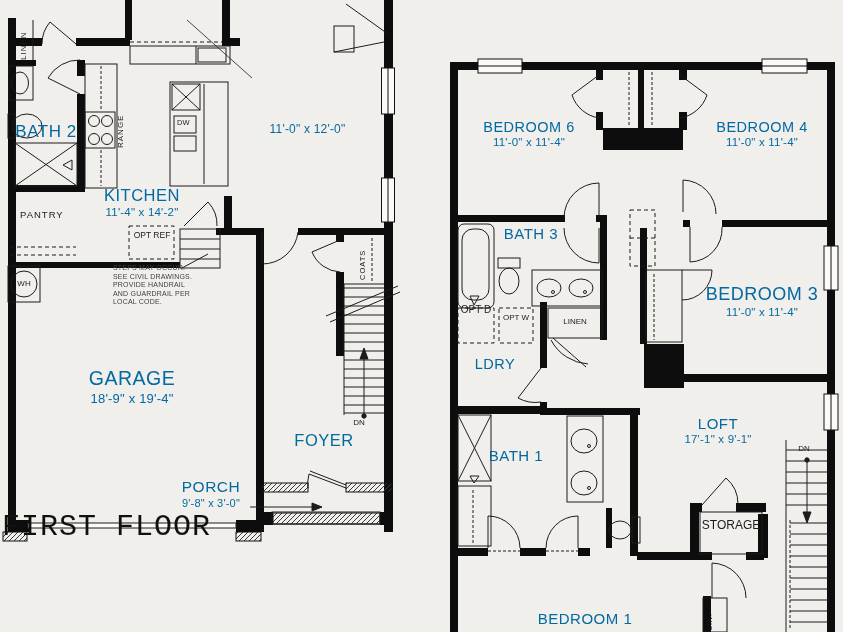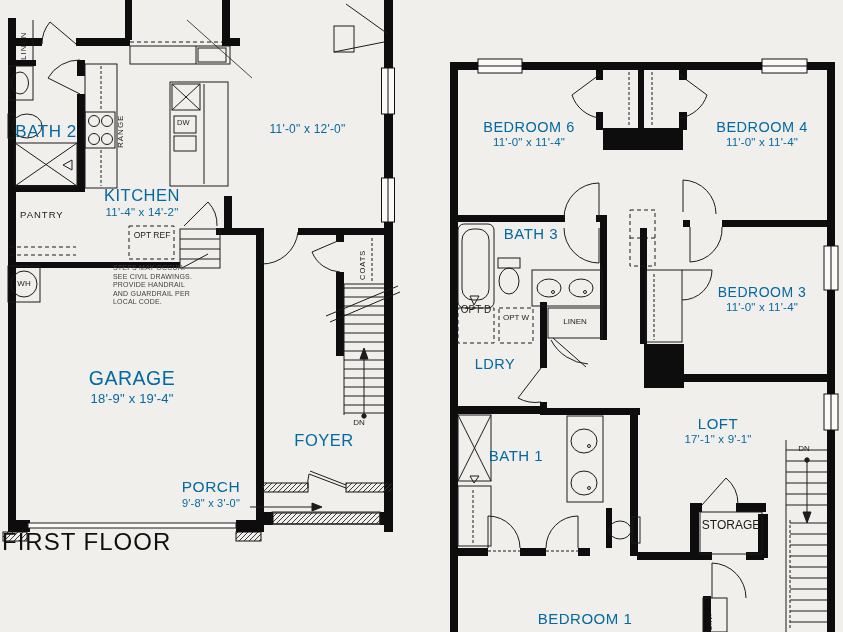--- a/index.html
+++ b/index.html
@@ -363,35 +363,35 @@
 <div class="room-label" style="left:152px;top:478px;width:118px;">
   <div class="rname" style="font-size:15.5px;">PORCH</div>
   <div class="rdims" style="font-size:11px;">9'-8" x 3'-0"</div>
 </div>
 <svg class="plan-svg" width="843" height="632" style="pointer-events:none;">
   <g stroke="#1c1c1c" fill="#1c1c1c">
     <line x1="250" y1="507" x2="314" y2="507"></line>
     <polygon points="312,503 312,511 322,507"></polygon>
   </g>
 </svg>
-<div class="title" style="left:2px;top:528px;font-size:24px;">FIRST FLOOR</div>
+<div class="title" style="left:2px;top:510px;font-size:30px;font-family:Liberation Mono, monospace;">FIRST FLOOR</div>
 
 <div class="room-label" style="left:455px;top:119px;width:148px;">
   <div class="rname" style="font-size:14.5px;">BEDROOM 6</div>
   <div class="rdims" style="font-size:11.5px;">11'-0" x 11'-4"</div>
 </div>
 <div class="room-label" style="left:688px;top:119px;width:148px;">
   <div class="rname" style="font-size:14.5px;">BEDROOM 4</div>
   <div class="rdims" style="font-size:11.5px;">11'-0" x 11'-4"</div>
 </div>
 <div class="room-label" style="left:490px;top:225px;width:82px;">
   <div class="rname" style="font-size:15px;">BATH 3</div>
 </div>
 <div class="room-label" style="left:688px;top:284px;width:148px;">
-  <div class="rname" style="font-size:14px;">BEDROOM 3</div>
+  <div class="rname" style="font-size:18px;">BEDROOM 3</div>
   <div class="rdims" style="font-size:11.5px;">11'-0" x 11'-4"</div>
 </div>
 <div class="boxtxt" style="left:459px;top:305px;width:34px;font-size:10px;">OPT D</div>
 <div class="boxtxt" style="left:500px;top:313px;width:32px;font-size:8px;">OPT W</div>
 <div class="boxtxt" style="left:549px;top:317px;width:52px;font-size:8px;">LINEN</div>
 <div class="room-label" style="left:455px;top:356px;width:80px;">
   <div class="rname" style="font-size:14.5px;">LDRY</div>
 </div>
 <div class="room-label" style="left:474px;top:447px;width:84px;">
   <div class="rname" style="font-size:15px;">BATH 1</div>

